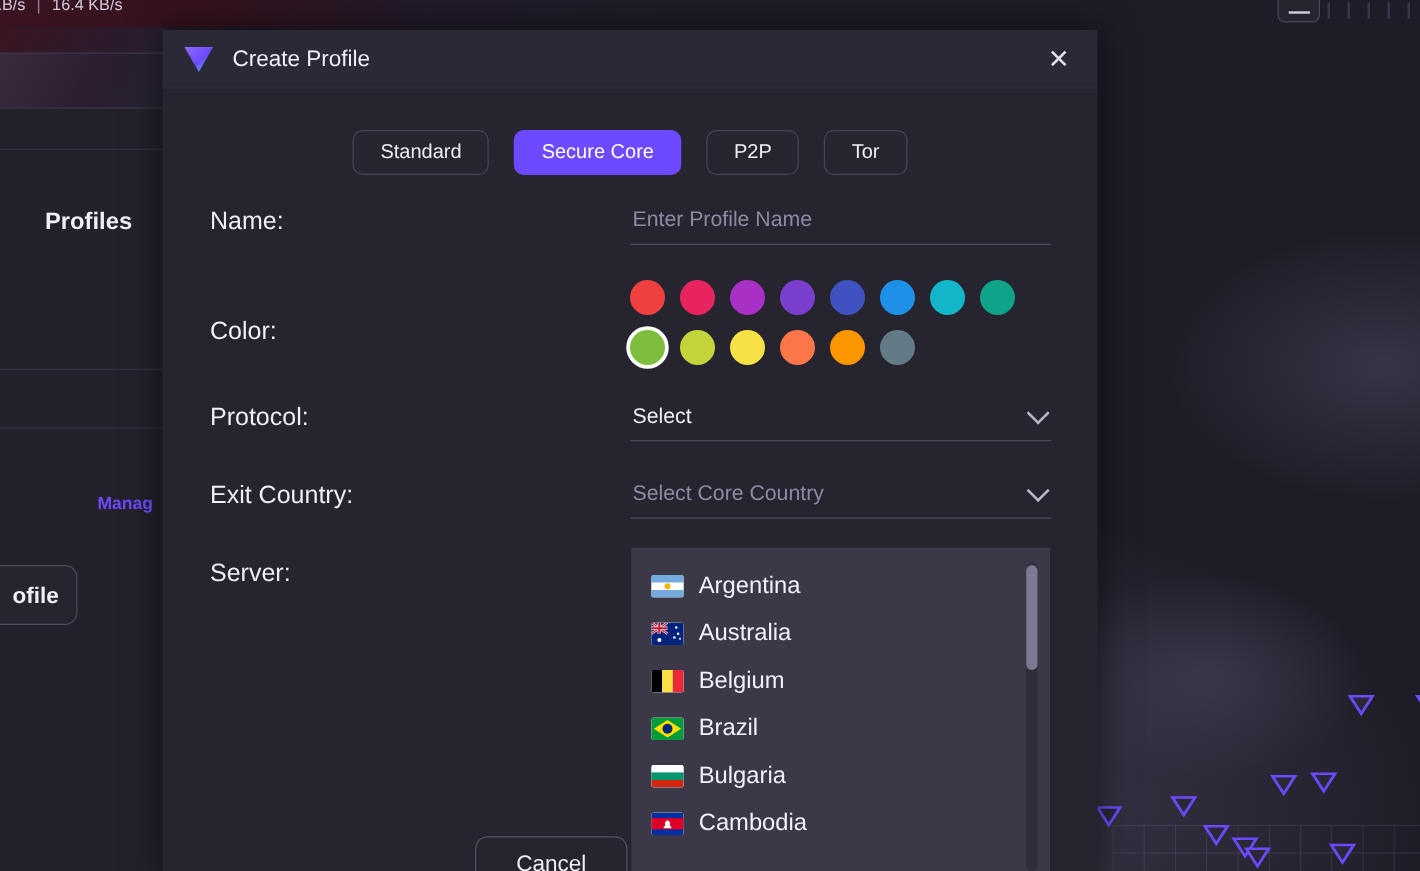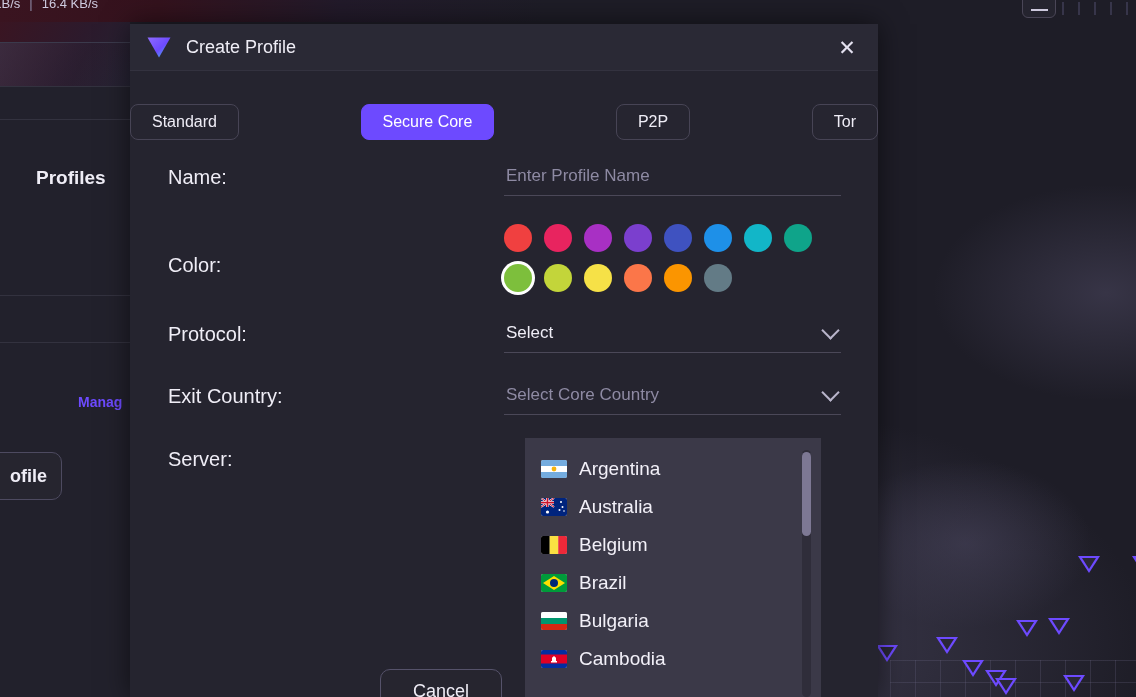--- a/index.html
+++ b/index.html
@@ -101,21 +101,21 @@
   .brand-logo { width: 26px; height: 24px; margin-right: 14px; flex: 0 0 auto; }
   .modal-title { font-size: 18px; color: #efedf6; flex: 1; }
   .close-btn {
     width: 34px; height: 34px; display: flex; align-items: center; justify-content: center;
     color: #e3e0ef; font-size: 21px; line-height: 1; cursor: pointer; background: transparent;
     border: none; font-family: "Liberation Sans", sans-serif;
   }
 
   .modal-body { position: relative; height: 626px; background: #25242f; }
 
-  .tabs { display: flex; gap: 20px; justify-content: space-between; padding-top: 33px; }
+  .tabs { display: flex; gap: 20px; justify-content: center; padding-top: 33px; }
   .tab {
     height: 36px; padding: 0 21px; border-radius: 8px;
     border: 1px solid #474455; background: #262530;
     color: #efedf6; font-size: 16px; display: flex; align-items: center; cursor: pointer;
     font-family: "Liberation Sans", sans-serif;
   }
   .tab.active { background: #6d4aff; border-color: #6d4aff; color: #ffffff; }
 
   .form { position: relative; margin-top: 22px; }
   .row { position: relative; display: flex; align-items: flex-start; padding: 0 38px; }
@@ -142,22 +142,22 @@
   .swatches { display: grid; grid-template-columns: repeat(8, 40px); gap: 0 0; row-gap: 12px; }
   .swatch-wrap {
     width: 40px; height: 28px; display: flex; align-items: center; justify-content: flex-start;
     cursor: pointer;
   }
   .swatch { width: 28px; height: 28px; border-radius: 50%; }
   .swatch-wrap.selected .swatch { box-shadow: 0 0 0 3px #ffffff; }
 
   
   .country-dd {
-    position: absolute; left: 505px; top: 438px; width: 296px; height: 259px;
-    background: #3b3948; overflow: hidden; z-index: 5; margin-left: 20px;
+    position: absolute; left: 505px; top: 438px; width: 335px; height: 259px;
+    background: #3b3948; overflow: hidden; z-index: 5;
   }
   .country-list { position: absolute; inset: 0; padding: 12px 0 0 0; }
   .country-item {
     display: flex; align-items: center; height: 38px; padding-left: 16px;
     font-size: 19px; color: #f2f0f8; cursor: pointer;
   }
   .flag {
     width: 26px; height: 18px; margin-right: 12px; flex: 0 0 auto;
     border-radius: 2px; overflow: hidden; position: relative; background: #ccc;
   }

